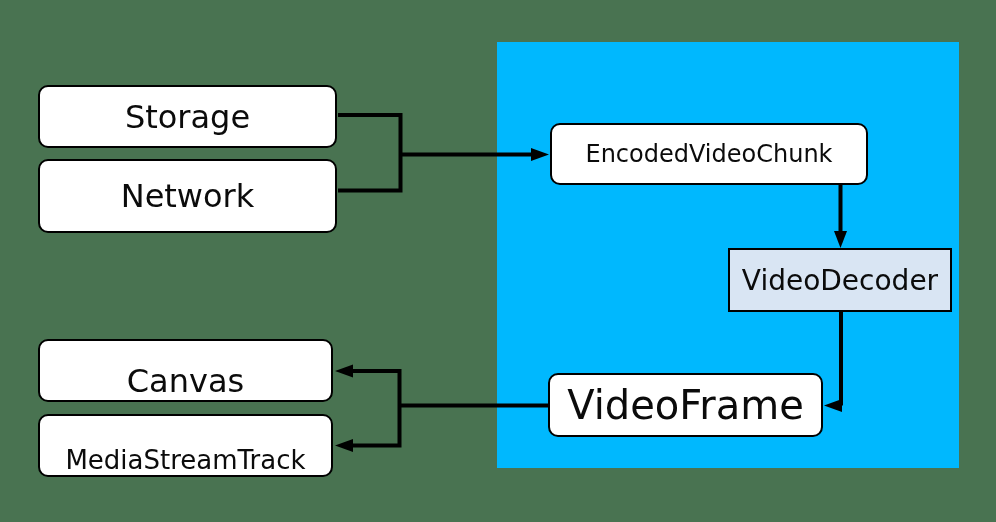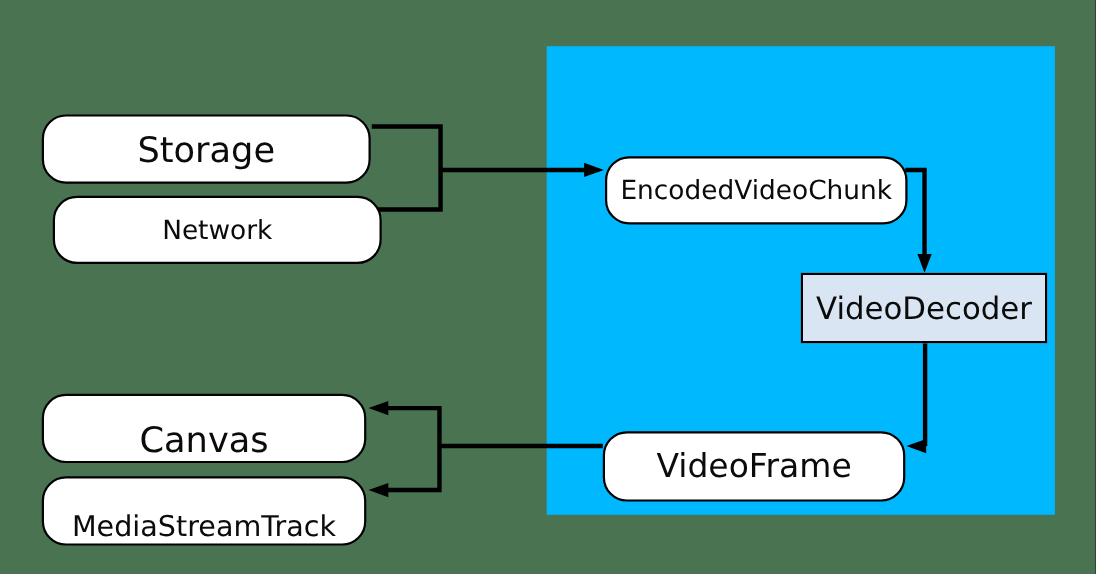--- a/index.html
+++ b/index.html
@@ -35,30 +35,30 @@
     box-sizing: border-box;
     background: #ffffff;
     border: 2px solid #000000;
     display: flex;
     align-items: center;
     justify-content: center;
     color: #0b0b0b;
     text-align: center;
     white-space: nowrap;
   }
-  .rounded { border-radius: 22px; margin-top: 19px; }
+  .rounded { border-radius: 10px; }
 
   .node-storage  { left: 38px;  top: 85px;  width: 299px; height: 63px; font-size: 32px; }
-  .node-network  { left: 48px;  top: 159px; width: 299px; height: 62px; font-size: 24px; }
+  .node-network  { left: 38px;  top: 159px; width: 299px; height: 74px; font-size: 32px; }
   .node-canvas   { left: 38px;  top: 339px; width: 295px; height: 63px; font-size: 32px; align-items: flex-end; }
   .node-mst      { left: 38px;  top: 414px; width: 295px; height: 63px; font-size: 26px; align-items: flex-end; }
-  .node-evc      { left: 550px; top: 123px; width: 275px; height: 62px; font-size: 24px; }
+  .node-evc      { left: 550px; top: 123px; width: 318px; height: 62px; font-size: 24px; }
   .node-vd       { left: 728px; top: 248px; width: 224px; height: 64px; font-size: 28px;
                    background: #d9e5f3; border-radius: 0; }
-  .node-vf       { left: 548px; top: 373px; width: 275px; height: 64px; font-size: 30px; }
+  .node-vf       { left: 548px; top: 373px; width: 275px; height: 64px; font-size: 40px; }
 </style>
 </head>
 <body>
 
 <div class="stage">
 
   <div class="panel"></div>
 
   <svg class="wires" viewBox="0 0 996 522" xmlns="http://www.w3.org/2000/svg">
 

